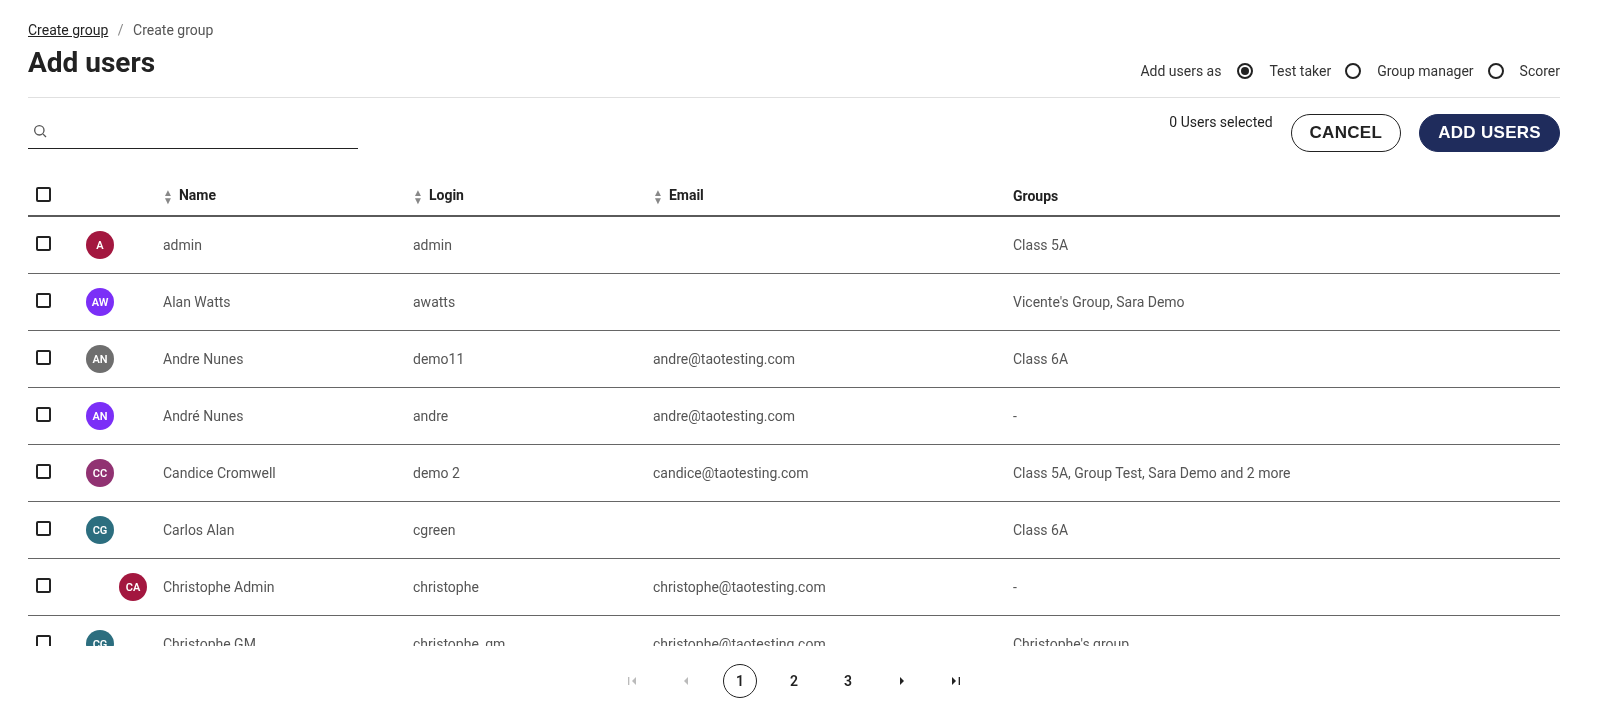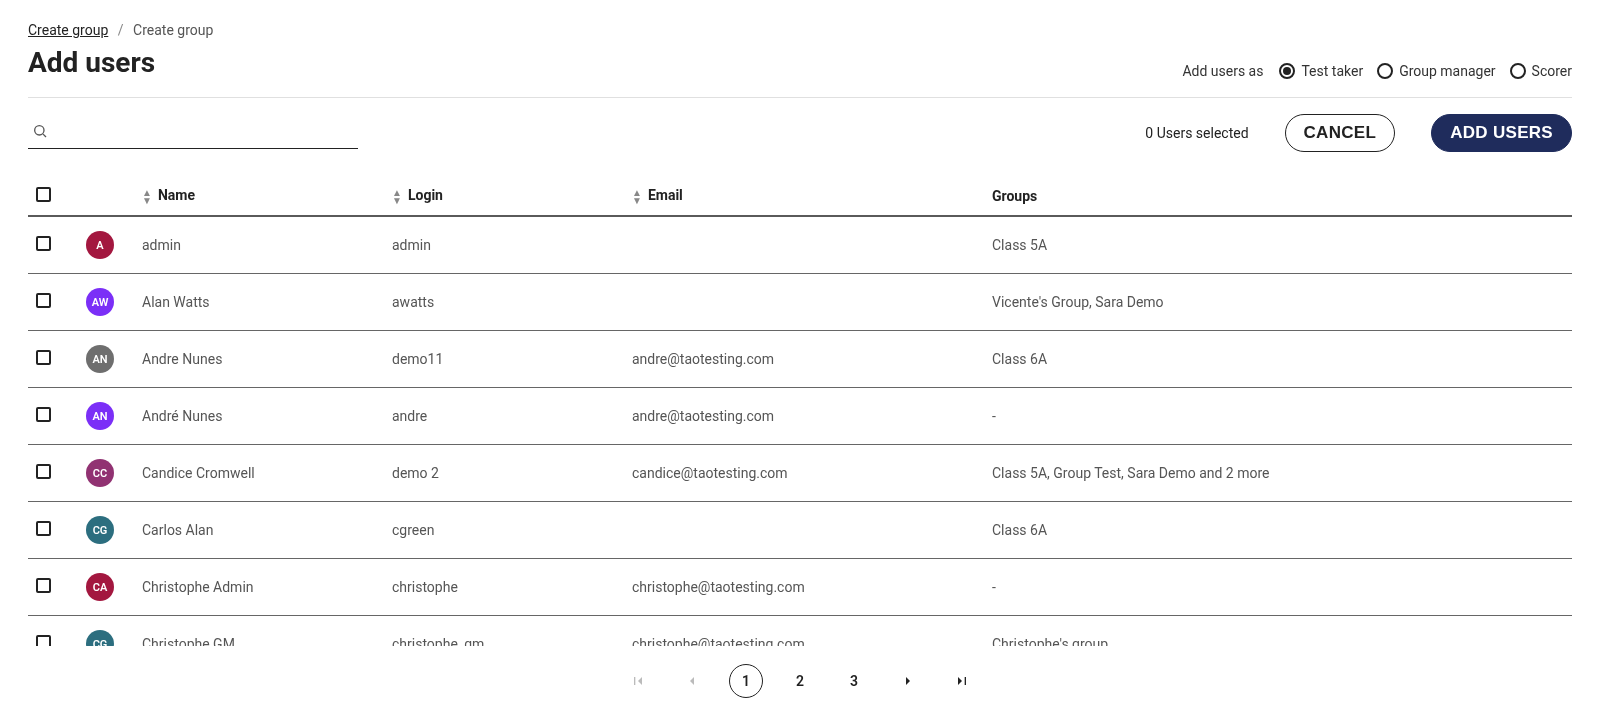--- a/index.html
+++ b/index.html
@@ -1,34 +1,34 @@
 <!DOCTYPE html>
 <html><head>
 <meta charset="utf-8">
 <style>
   * { box-sizing: border-box; margin: 0; padding: 0; }
   body { font-family: -apple-system, BlinkMacSystemFont, "Segoe UI", Roboto, Arial, sans-serif; background: #fff; color: #222; width: 1600px; height: 726px; overflow: hidden; position: relative; }
-  .page { padding: 22px 28px 0 28px; }
+  .page { padding: 22px 40px 0 28px; }
   .breadcrumb { font-size: 14px; color: #333; margin-bottom: 8px; }
   .breadcrumb a { color: #222; text-decoration: underline; cursor: pointer; }
   .breadcrumb .sep { margin: 0 6px; color: #888; }
   .breadcrumb .current { color: #555; }
   .header-row { display: flex; justify-content: space-between; align-items: flex-end; margin-bottom: 18px; }
   .page-title { font-size: 28px; font-weight: 700; }
   .role-select { display: flex; align-items: flex-end; gap: 14px; font-size: 14px; color: #333; }
   .role-select .prompt { margin-right: 2px; }
-  .radio-item { display: flex; align-items: center; gap: 6px; cursor: pointer; }
+  .radio-item { display: flex; align-items: center; gap: 16px; cursor: pointer; }
   .radio-outer { width: 16px; height: 16px; border: 2px solid #222; border-radius: 50%; display: flex; align-items: center; justify-content: center; }
   .radio-inner { width: 8px; height: 8px; border-radius: 50%; background: #222; }
   .hr-top { border: none; border-top: 1px solid #e0e0e0; margin-bottom: 16px; }
   .toolbar { display: flex; align-items: center; justify-content: space-between; margin-bottom: 24px; }
   .search-wrap { position: relative; width: 330px; border-bottom: 1.5px solid #222; padding: 6px 0 6px 28px; }
   .search-wrap svg { position: absolute; left: 4px; top: 6px; width: 16px; height: 16px; stroke: #555; }
   .search-wrap input { border: none; outline: none; font-size: 14px; width: 100%; }
-  .toolbar-right { display: flex; align-items: center; gap: 36px; }
+  .toolbar-right { display: flex; gap: 18px; }
   .selected-count { font-size: 14px; color: #222; }
   .btn { font-size: 17px; font-weight: 600; border-radius: 20px; padding: 8px 18px; cursor: pointer; letter-spacing: 0.3px; }
   .btn-outline { background: #fff; border: 1.5px solid #222; color: #222; }
   .btn-primary { background: #1f2c5c; border: 1.5px solid #1f2c5c; color: #fff; }
   .table-wrap { position: relative; }
   .table-scroll { max-height: 470px; overflow-y: auto; border-top: 1px solid transparent; }
   .table-scroll::-webkit-scrollbar { width: 10px; }
   .table-scroll::-webkit-scrollbar-thumb { background: #bdbdbd; border-radius: 4px; }
   .table-scroll::-webkit-scrollbar-track { background: #f1f1f1; }
   table { width: 100%; border-collapse: collapse; }
@@ -159,21 +159,21 @@
             <tr>
               <td class="col-chk"><span class="chk"></span></td>
               <td class="col-avatar"><span class="avatar" style="background: rgb(44, 110, 127);">CG</span></td>
               <td class="col-name">Carlos Alan</td>
               <td class="col-login">cgreen</td>
               <td class="col-email"></td>
               <td class="col-groups">Class 6A</td>
             </tr>
             <tr>
               <td class="col-chk"><span class="chk"></span></td>
-              <td class="col-avatar"><span class="avatar" style="background: rgb(163, 23, 63);">CA</span></td>
+              <td class="col-avatar"><span class="avatar" style="background: rgb(163, 23, 63); margin-left: 33px;">CA</span></td>
               <td class="col-name">Christophe Admin</td>
               <td class="col-login">christophe</td>
               <td class="col-email">christophe@taotesting.com</td>
               <td class="col-groups">-</td>
             </tr>
             <tr>
               <td class="col-chk"><span class="chk"></span></td>
               <td class="col-avatar"><span class="avatar" style="background: rgb(44, 110, 127);">CG</span></td>
               <td class="col-name">Christophe GM</td>
               <td class="col-login">christophe_gm</td>

